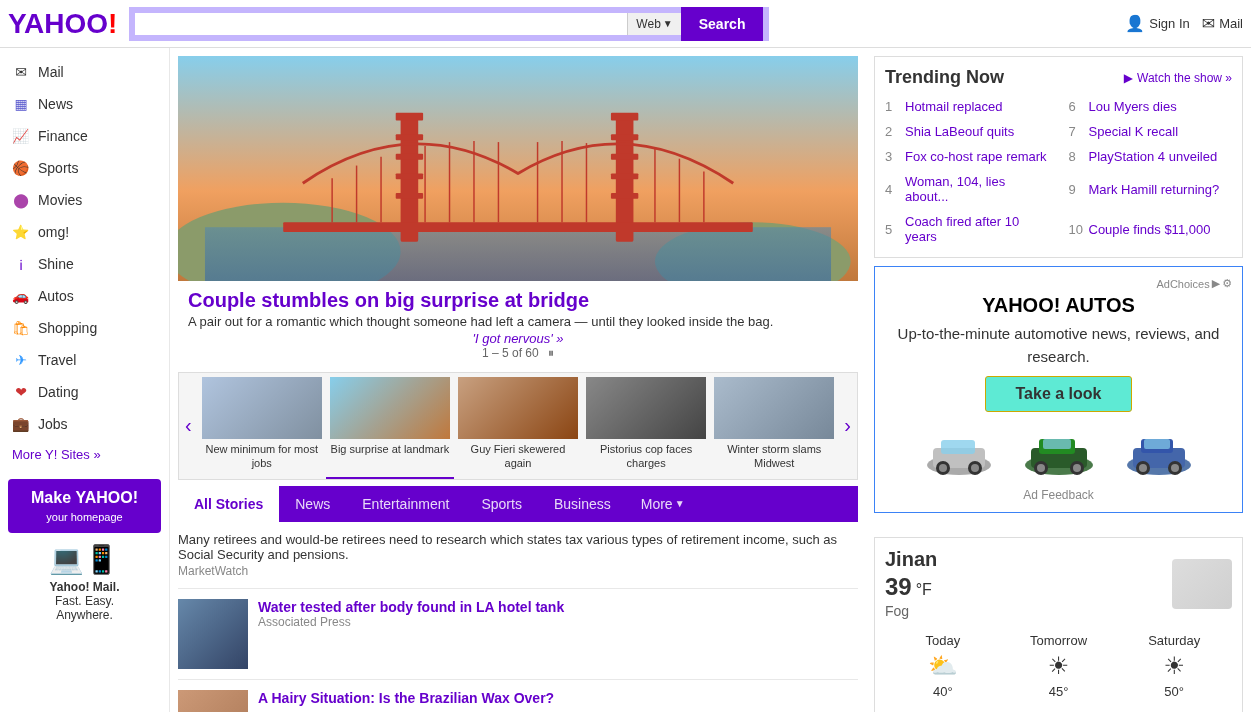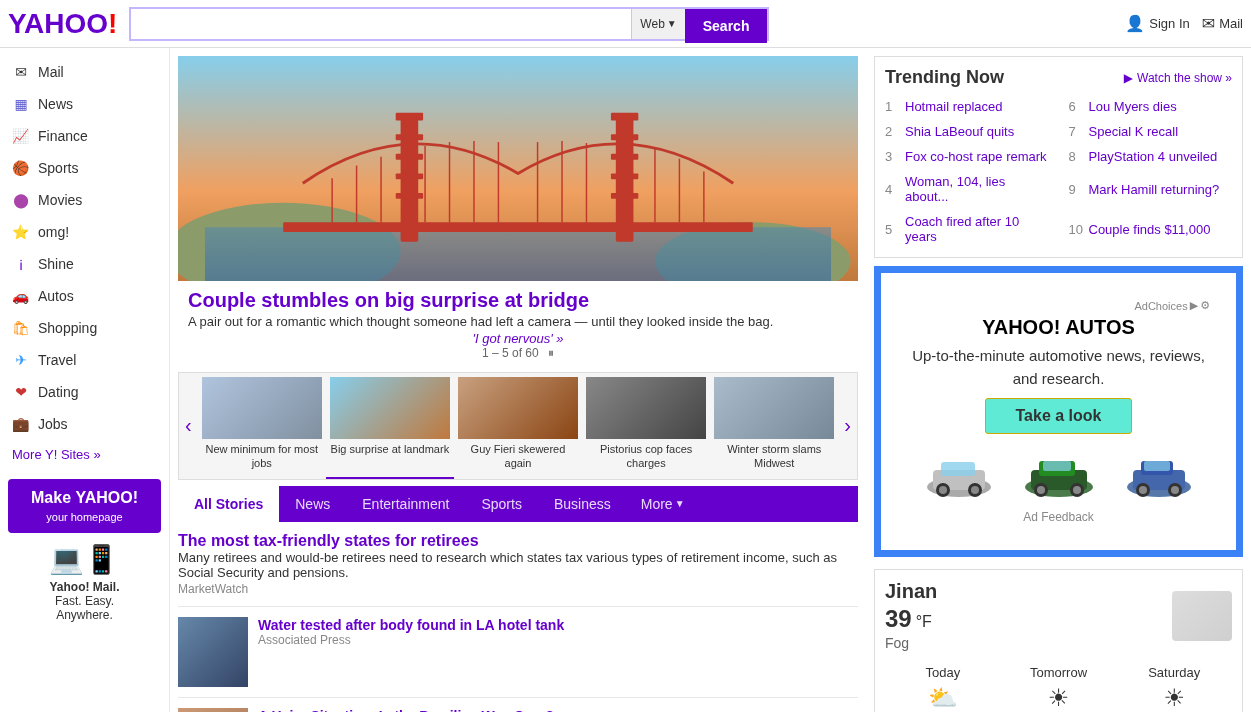--- a/index.html
+++ b/index.html
@@ -3,21 +3,21 @@
   <meta charset="utf-8">
   <style>
     * { margin: 0; padding: 0; box-sizing: border-box; }
     body { font-family: Arial, sans-serif; font-size: 13px; background: #fff; color: #333; }
     a { text-decoration: none; color: #6600cc; }
 
     
     #header { display: flex; align-items: center; padding: 4px 8px; border-bottom: 1px solid #ddd; background: #fff; height: 48px; }
     #logo { font-size: 28px; font-weight: bold; color: #6600cc; font-family: 'Arial Black', sans-serif; margin-right: 12px; white-space: nowrap; }
     #logo span { color: #ff0000; }
-    #search-bar { display: flex; flex: 1; max-width: 640px; align-items: flex-start; border: 2px solid #c4b5fd; height: 34px; padding-left: 28px; }
+    #search-bar { display: flex; flex: 1; max-width: 640px; align-items: center; border: 6px solid #c4b5fd; height: 34px; padding-left: 28px; }
     #search-input { flex: 1; border: none; outline: none; padding: 4px 8px; font-size: 14px; height: 100%; }
     #search-type-btn { background: #f0f0f0; border: none; border-left: 1px solid #ccc; padding: 0 8px; height: 100%; cursor: pointer; font-size: 12px; color: #333; display: flex; align-items: center; gap: 2px; }
     #search-button { background: #6600cc; color: #fff; border: none; padding: 0 18px; height: 34px; font-size: 14px; font-weight: bold; cursor: pointer; }
     #header-right { margin-left: auto; display: flex; align-items: center; gap: 12px; }
     .header-link { display: flex; align-items: center; gap: 4px; color: #333; font-size: 13px; }
 
     
     #layout { display: flex; width: 1251px; }
 
     
@@ -76,21 +76,21 @@
     #trending { border: 1px solid #ddd; padding: 10px; margin-bottom: 8px; }
     #trending-header { display: flex; align-items: center; justify-content: space-between; margin-bottom: 8px; }
     #trending-title { font-size: 18px; font-weight: bold; color: #333; }
     .watch-show { color: #6600cc; font-size: 12px; display: flex; align-items: center; gap: 4px; }
     .trending-grid { display: grid; grid-template-columns: 1fr 1fr; gap: 4px 20px; }
     .trending-item { display: flex; align-items: center; gap: 4px; padding: 3px 0; font-size: 13px; }
     .trend-num { color: #888; min-width: 16px; }
     .trend-link { color: #6600cc; }
 
     
-    #ad-box { border: 7px solid #3b82f6; padding: 26px; margin-bottom: 12px; text-align: center; }
+    #ad-box { border: 1px solid #3b82f6; padding: 10px; margin-bottom: 24px; text-align: center; }
     .ad-choices { text-align: right; font-size: 11px; color: #888; margin-bottom: 4px; display: flex; justify-content: flex-end; align-items: center; gap: 2px; }
     .yahoo-autos-logo { font-size: 20px; font-weight: bold; color: #000000; margin-bottom: 6px; }
     .ad-text { font-size: 15px; color: #333; margin-bottom: 8px; line-height: 1.5; }
     .ad-button { background: #5eead4; border: 1px solid #cca800; padding: 8px 30px; font-size: 16px; font-weight: bold; cursor: pointer; border-radius: 3px; display: inline-block; color: #333; }
     .ad-cars { display: flex; justify-content: center; margin: 8px 0; }
     .ad-feedback { font-size: 12px; color: #888; }
 
     
     #weather { border: 1px solid #ddd; padding: 10px; }
     #weather-city { font-size: 20px; font-weight: bold; color: #333; }
@@ -300,21 +300,20 @@
       <div class="stories-tab">Business</div>
       <div class="stories-more">
         <span>More</span>
         <span style="font-size:10px;">▼</span>
       </div>
     </div>
 
     <div id="stories-list">
 
       <div class="story-featured">
-        <a class="story-featured-title">The most tax-friendly states for retirees</a>
         <div class="story-featured-desc">Many retirees and would-be retirees need to research which states tax various types of retirement income, such as Social Security and pensions.</div>
         <div class="story-source">MarketWatch</div>
       </div>
 
       <div class="story-with-img">
         <div class="story-thumb" style="background:#6688aa; display:flex; align-items:center; justify-content:center;">
           <div style="width:70px;height:70px;background:linear-gradient(135deg,#6688aa,#334466);"></div>
         </div>
         <div class="story-content">
           <a class="story-title">Water tested after body found in LA hotel tank</a>

